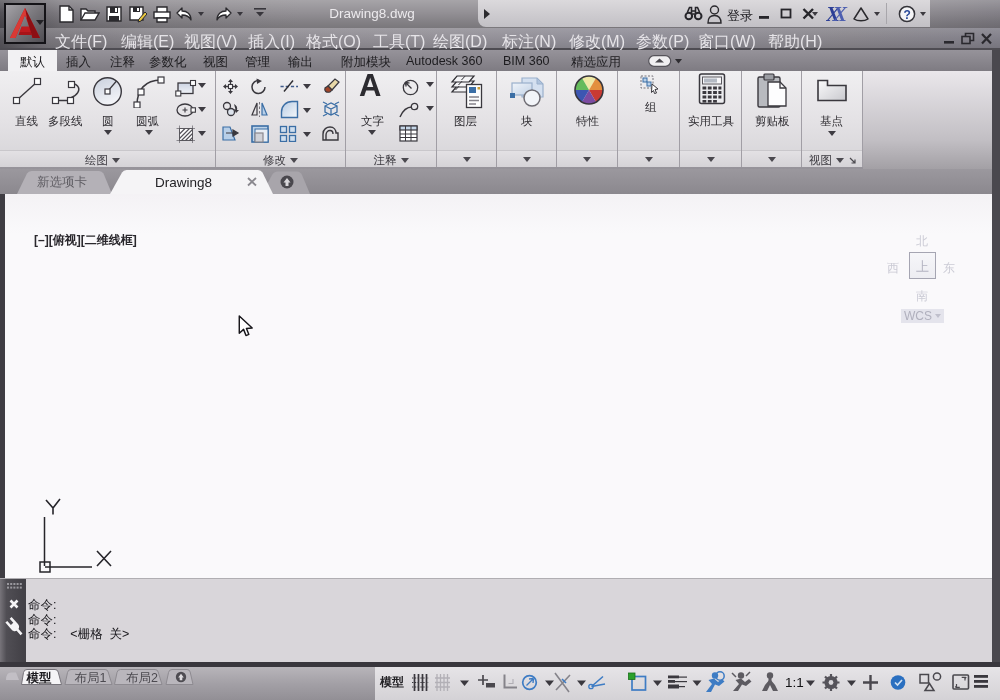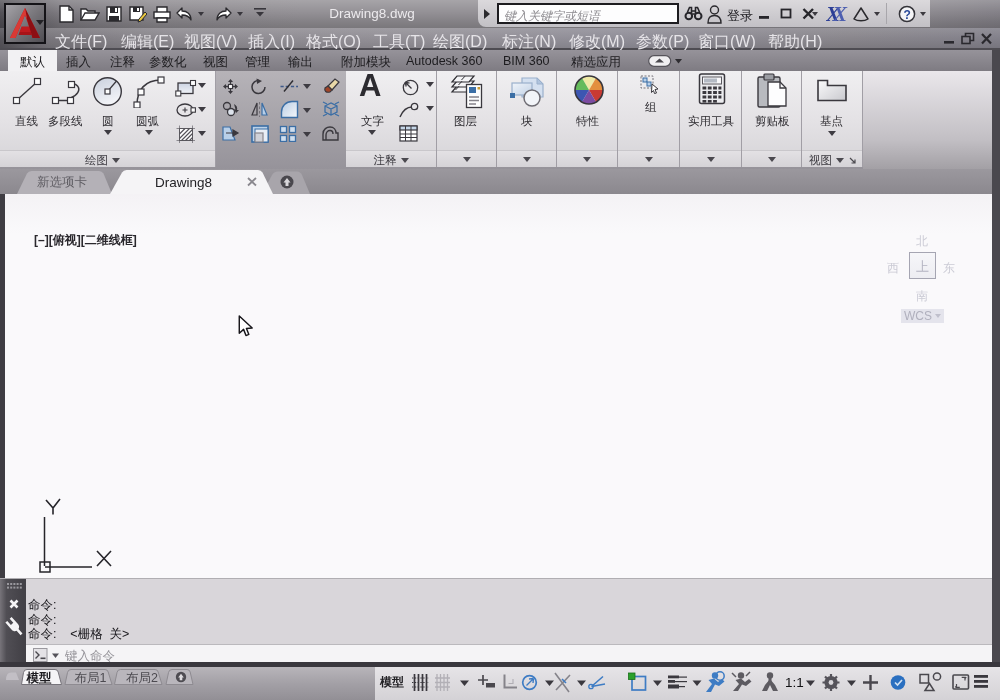--- a/index.html
+++ b/index.html
@@ -145,23 +145,20 @@
     <div class="qbtn" style="width:20px; margin-left:4px">
         <svg width="12" height="12" viewBox="0 0 12 12">
           <rect x="0" y="0" width="12" height="1.6" fill="#38363c"></rect>
           <path d="M2 4 h8 l-4 4.5 z" fill="#38363c"></path>
         </svg>
       </div>
   </div>
   <div id="doctitle">Drawing8.dwg</div>
   <div id="infocenter"></div>
   <div id="icarr"></div>
-  <div id="searchbox">
-      <span>键入关键字或短语</span>
-    </div>
   <svg class="icon" style="left:684px; top:5px;" width="19" height="17" viewBox="0 0 19 17">
       <g fill="none" stroke="#26252a" stroke-width="2">
         <circle cx="4.8" cy="11" r="3.3"></circle>
         <circle cx="14.2" cy="11" r="3.3"></circle>
       </g>
       <path d="M3.5 7 L5.5 2.5 H7.5 V8 M15.5 7 L13.5 2.5 H11.5 V8 M8 6 h3 M8 9 h3" fill="none" stroke="#26252a" stroke-width="1.6"></path>
     </svg>
   <svg class="icon" style="left:706px; top:4px;" width="17" height="20" viewBox="0 0 17 20">
       <g fill="none" stroke="#2a292d" stroke-width="1.4">
         <circle cx="8.5" cy="6" r="4"></circle>
@@ -239,20 +236,23 @@
       <rect x="0.7" y="0.7" width="22" height="10.6" rx="5.3" fill="#f0eff1" stroke="#55535a" stroke-width="1.2"></rect>
       <path d="M7 7.5 L11.5 3.5 L16 7.5 Z" fill="#4a484e"></path>
       <path d="M27 4 h7 l-3.5 4.5 z" fill="#2e2d31"></path>
     </svg>
   </div>
 
   <div id="ribbon">
     <div class="ribbon-rest"></div>
     <div class="panel" style="left:0; width:216px;">
       <div class="plabel" style="padding-right:10px">绘图<span class="pla"></span></div>
+    </div>
+    <div class="panel" style="left:216px; width:130px;">
+      <div class="plabel">修改<span class="pla"></span></div>
     </div>
     <div class="panel" style="left:346px; width:91px;">
       <div class="plabel">注释<span class="pla"></span></div>
     </div>
     <div class="panel" style="left:437px; width:60px;">
       <div class="plabel"><span class="pla" style="margin-left:0"></span></div>
     </div>
     <div class="panel" style="left:497px; width:60px;">
       <div class="plabel"><span class="pla" style="margin-left:0"></span></div>
     </div>
@@ -562,29 +562,20 @@
             <rect x="16.6" y="7.6" width="2" height="2"></rect>
             <rect x="19.8" y="7.6" width="2" height="2"></rect>
         </g>
         <path d="M10.5 21.5 L17.5 28.5 M17.5 21.5 L10.5 28.5" stroke="#f5f4f6" stroke-width="2.6"></path>
         <g transform="translate(14.5,47.5) rotate(-42)">
           <path d="M-4.2 -9 L-1.6 -9 L-1.6 -3.6 L1.6 -3.6 L1.6 -9 L4.2 -9 L4.2 0.5 C4.2 2.6 3 4 1.3 4.6 L1.3 10.5 L-1.3 10.5 L-1.3 4.6 C-3 4 -4.2 2.6 -4.2 0.5 Z" fill="#f5f4f6"></path>
         </g>
       </svg>
     </div>
     <div id="cmdhist">命令:<br>命令:<br>命令:&nbsp;&nbsp;&nbsp;&nbsp;&lt;栅格&nbsp;&nbsp;关&gt;</div>
-    <div id="cmdinput">
-      <svg style="position:absolute;left:7px;top:3px" width="38" height="14" viewBox="0 0 38 14">
-        <rect x="0.5" y="0.5" width="13.5" height="13" fill="#e4e2e6" stroke="#9a989e"></rect>
-        <path d="M2.5 3.5 L6 7 L2.5 10.5" fill="none" stroke="#4a484e" stroke-width="1.4"></path>
-        <rect x="7.5" y="9.5" width="5" height="1.6" fill="#4a484e"></rect>
-        <path d="M19 5.5 h7 l-3.5 4.5 z" fill="#55535a"></path>
-      </svg>
-      <span style="position:absolute;left:39px;top:3px;font-size:12.5px;color:#959399;">键入命令</span>
-    </div>
   </div>
   <div id="cmddark"></div>
 
   <div id="statusbar">
     <div id="sbright"></div>
     <svg style="position:absolute;left:0;top:0" width="375" height="33" viewBox="0 0 375 33">
       <path d="M6 13 Q6 5.5 11 5.5 L16 5.5 L19 13 Z" fill="#c2bfc5"></path>
       <path d="M21.5 17.5 L23.5 5.5 Q24 2.5 27 2.5 L55 2.5 Q57.5 2.5 58.2 5 L61.5 17.5 Z" fill="#f5f4f6" stroke="#77747b" stroke-width="1"></path>
       <text x="26.5" y="14.5" font-size="12.5" font-weight="bold" fill="#1d1c20">模型</text>
       <path d="M65 17.5 L67.5 5.5 Q68 2.5 71 2.5 L105 2.5 Q107.5 2.5 108.2 5 L112 17.5 Z" fill="#b9b6bc" stroke="#8e8b91" stroke-width="1"></path>

